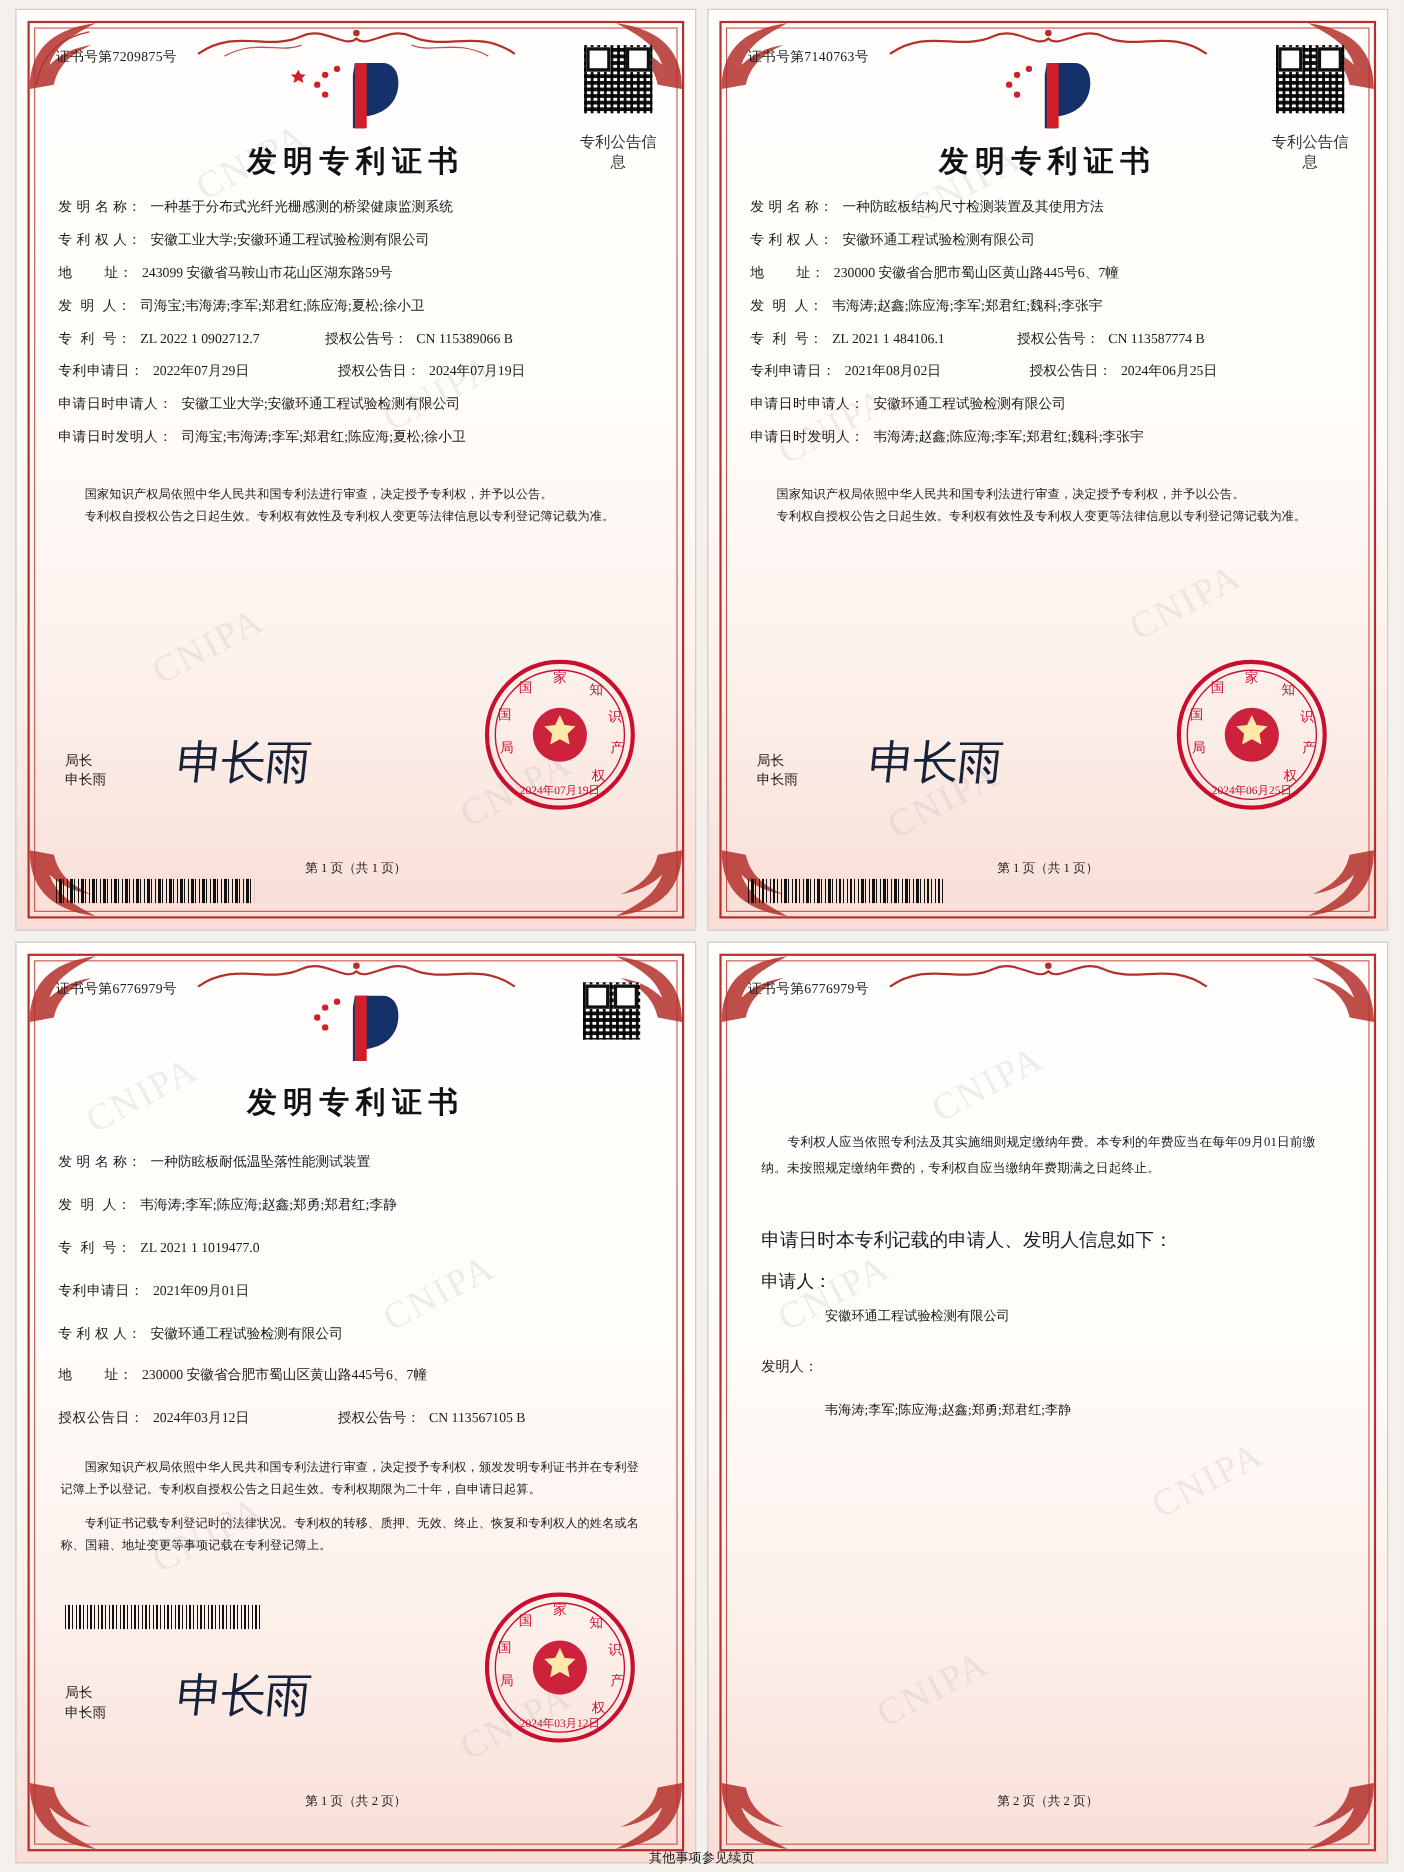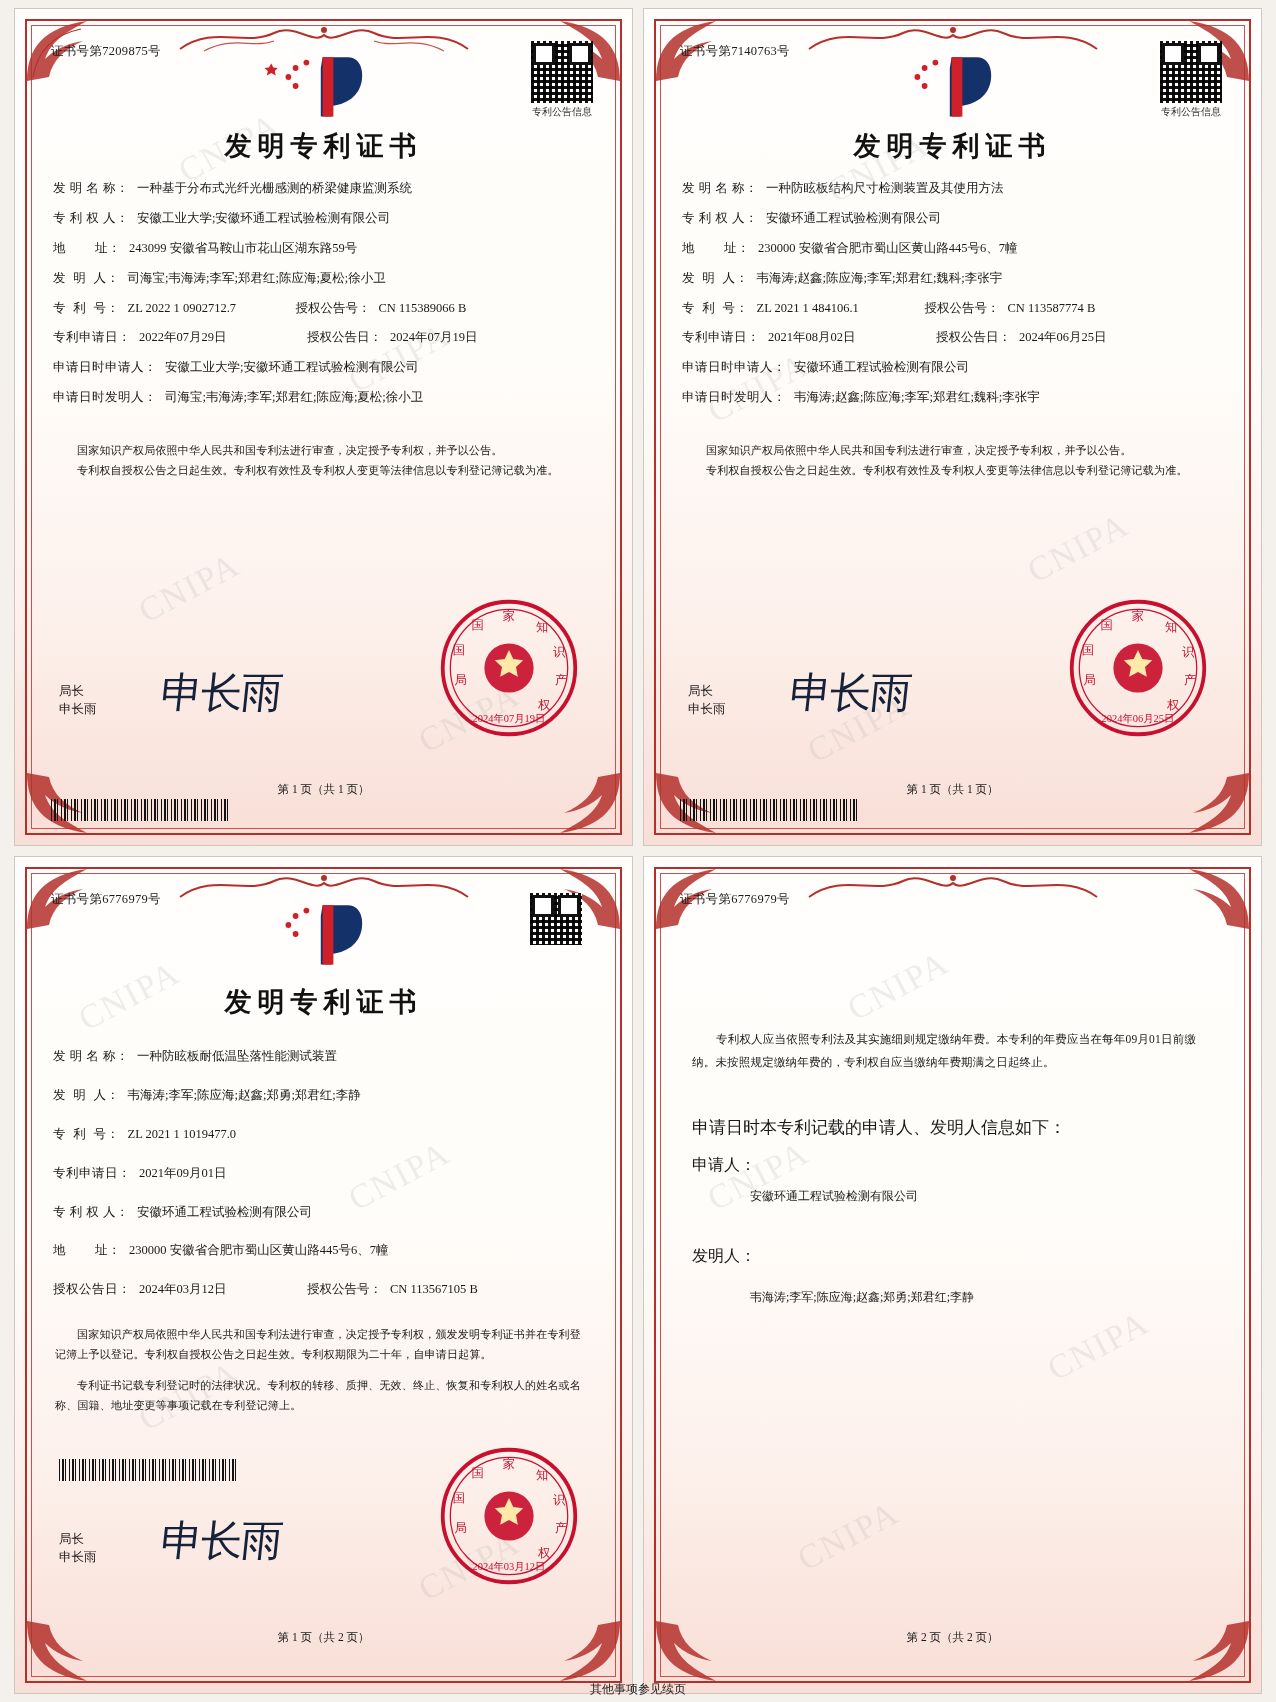--- a/index.html
+++ b/index.html
@@ -111,23 +111,23 @@
   .qr::before, .qr::after {
     content: "";
     position: absolute;
     width: 16px; height: 16px;
     border: 3px solid #111;
     background: #fff;
   }
   .qr::before { top: 2px; left: 2px; }
   .qr::after { top: 2px; right: 2px; }
   .qr-label {
-    font-size: 10px;
+    font-size: 14px;
     color: #333;
-    margin-top: 2px;
+    margin-top: 18px;
   }
   .logo {
     width: 100%;
     text-align: center;
     margin-top: -10px;
     height: 72px;
     position: relative;
   }
   .logo svg { height: 72px; }
   .big-title {
@@ -224,21 +224,21 @@
     font-size: 11.5px;
   }
   .p4-note {
     line-height: 2;
     text-indent: 24px;
     letter-spacing: 0.2px;
   }
   .p4-lead { margin-top: 42px; text-indent: 0; font-size: 17px; }
   .p4-k { margin-top: 16px; font-size: 16px; }
   .p4-v { margin-top: 12px; margin-left: 58px; font-size: 12px; }
-  .p4-k2 { margin-top: 41px; font-size: 16px; font-family: Liberation Serif, serif; }
+  .p4-k2 { margin-top: 28px; font-size: 13px; font-family: Liberation Serif, serif; }
   .p4-v2 { margin-top: 22px; margin-left: 58px; font-size: 12px; }
   .footer-note {
     position: absolute;
     bottom: 4px;
     left: 0; right: 0;
     text-align: center;
     font-size: 12px;
     color: #222;
   }
 </style>

